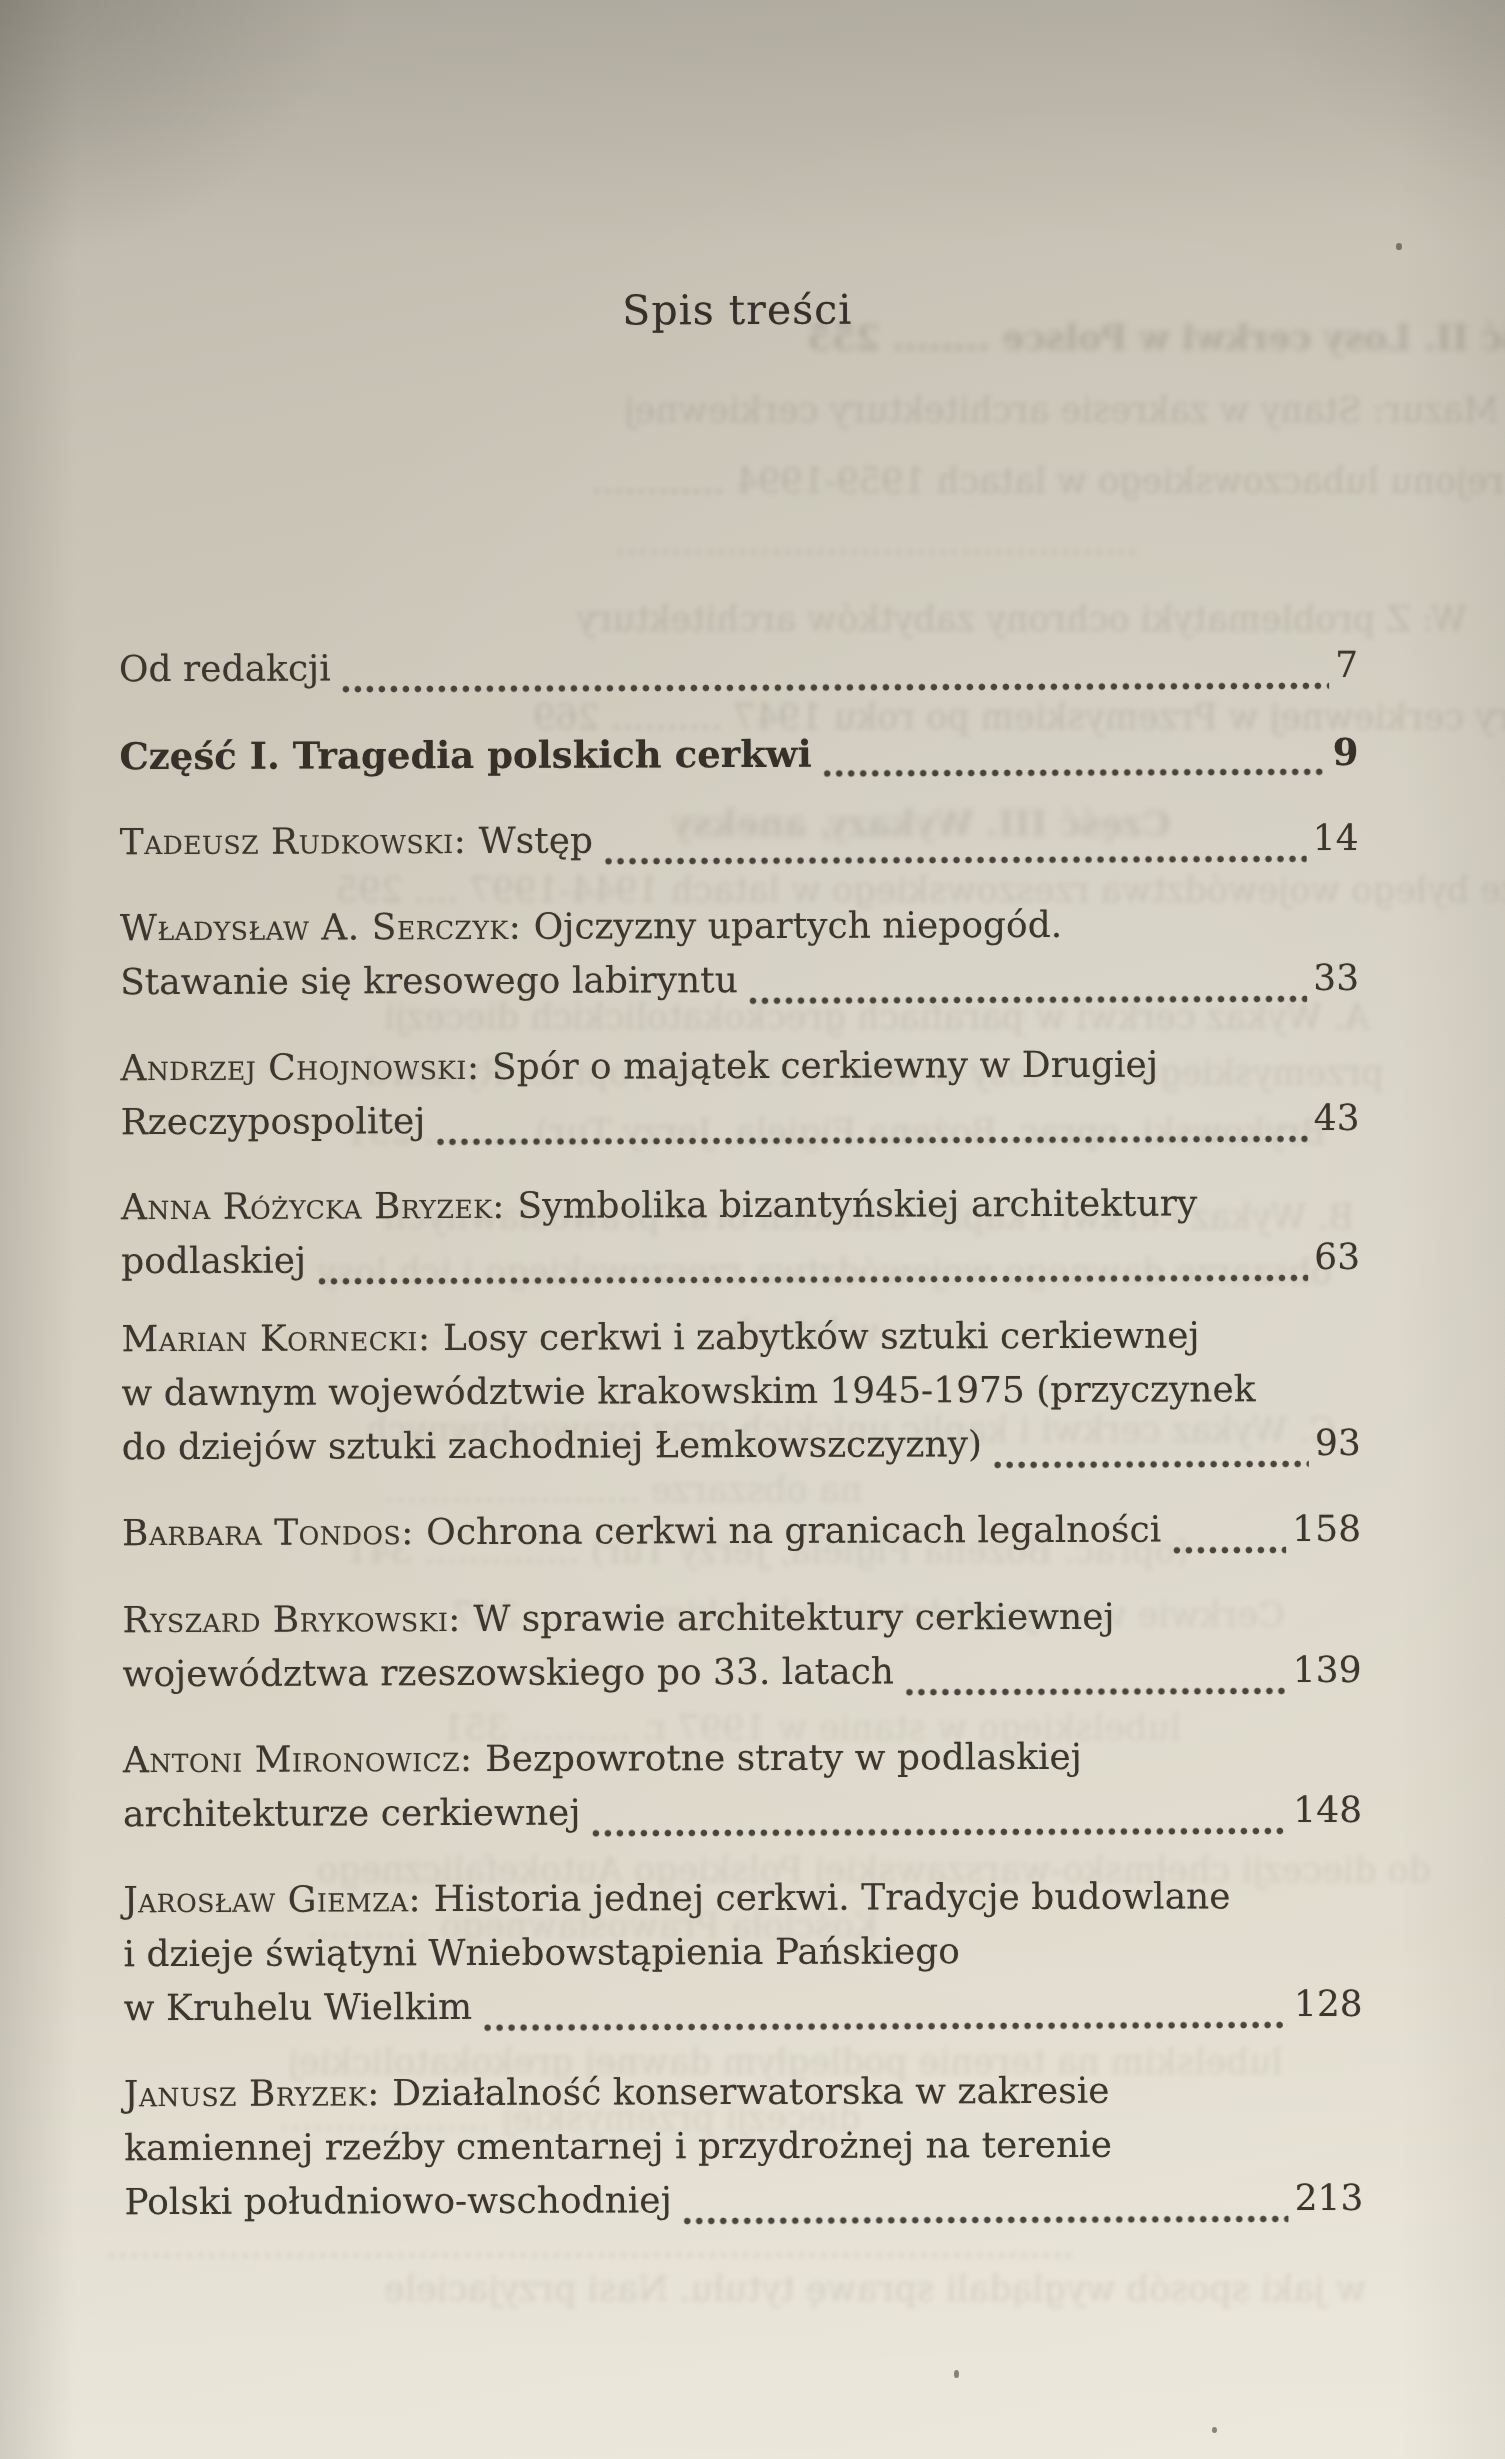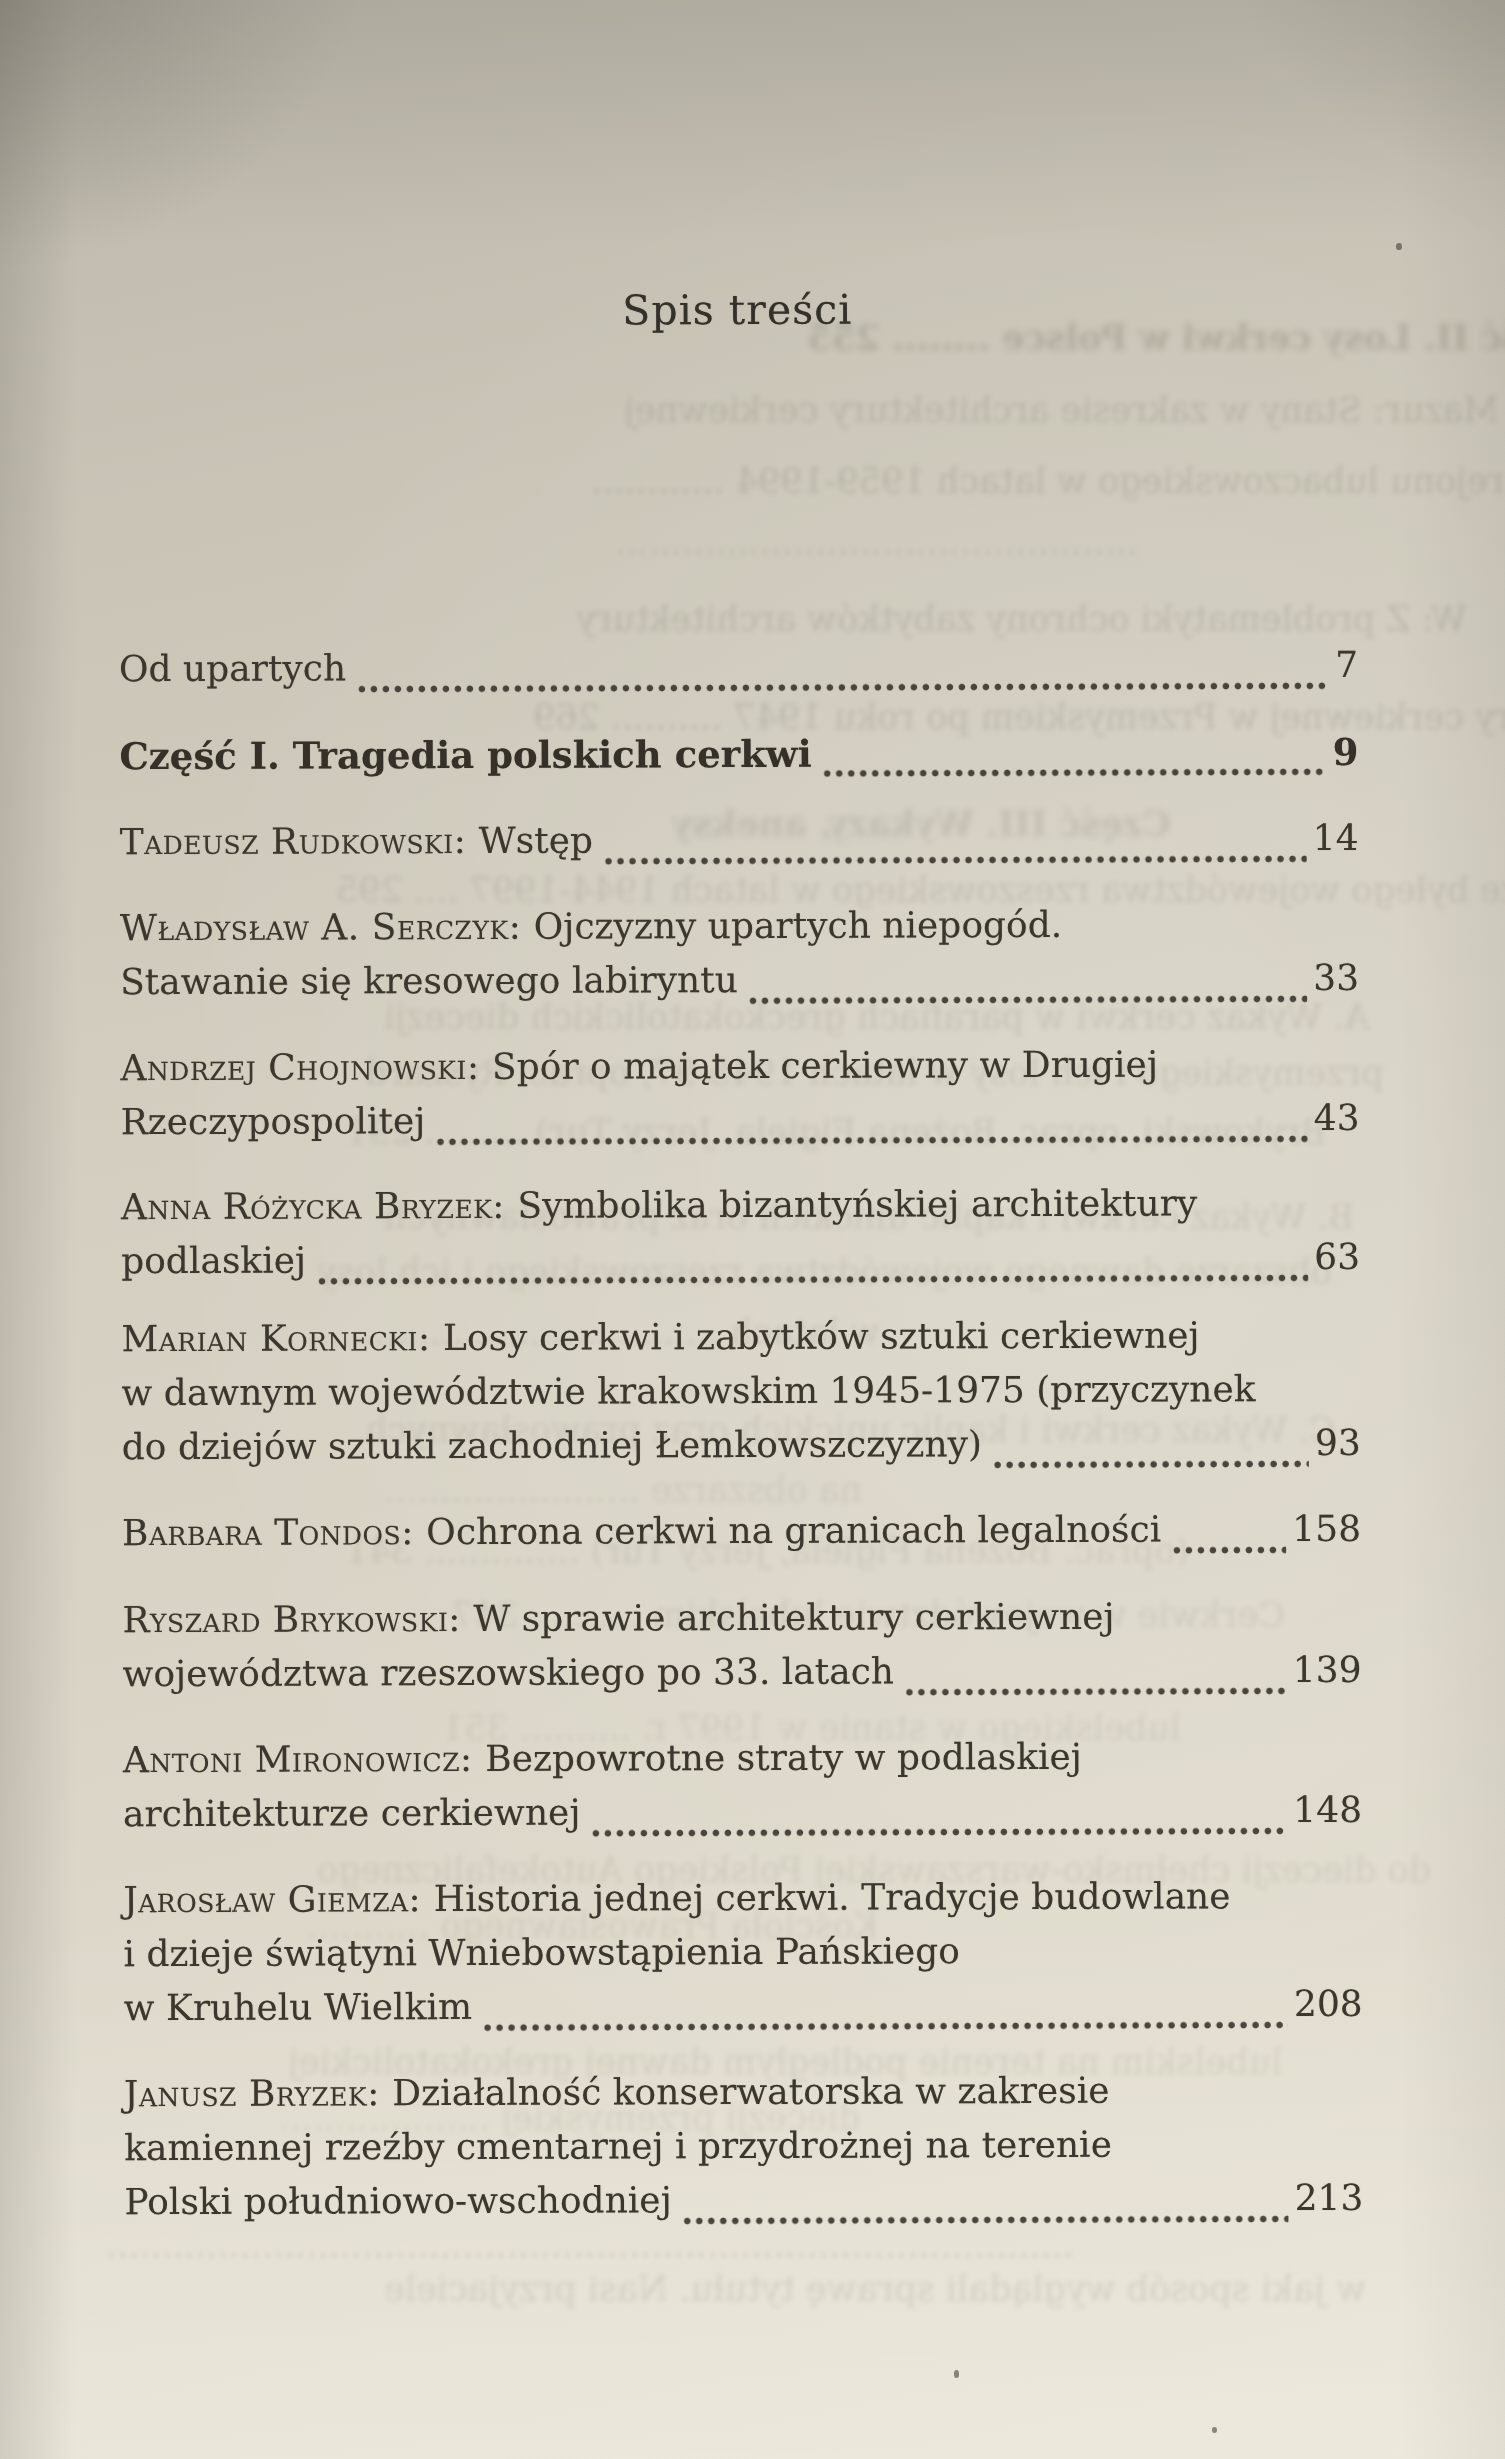--- a/index.html
+++ b/index.html
@@ -80,21 +80,21 @@
     <div class="ghost" style="top:2225px;left:106px;opacity:.15;">.......................................................................................</div>
     <div class="ghost" style="top:2269px;left:384px;opacity:.15;">w jaki sposób wyglądali sprawę tytułu. Nasi przyjaciele</div>
   </div>
 
   <div class="content">
 
     <div class="page-title">Spis treści</div>
 
     <div class="entry" style="top:646px;">
       <div class="line">
-        <span>Od upartych</span>
+        <span>Od redakcji</span>
         <span class="leader"></span>
         <span class="pagenum">7</span>
       </div>
     </div>
 
     <div class="entry sect" style="top:732px;">
       <div class="line">
         <span>Część I. Tragedia polskich cerkwi</span>
         <span class="leader"></span>
         <span class="pagenum">9</span>
@@ -198,21 +198,21 @@
       <div class="line">
         <span class="author">Jarosław Giemza:</span>
         <span>Historia jednej cerkwi. Tradycje budowlane</span>
       </div>
       <div class="line">
         <span>i dzieje świątyni Wniebowstąpienia Pańskiego</span>
       </div>
       <div class="line">
         <span>w Kruhelu Wielkim</span>
         <span class="leader"></span>
-        <span class="pagenum">208</span>
+        <span class="pagenum">128</span>
       </div>
     </div>
 
     <div class="entry" style="top:2071px;">
       <div class="line">
         <span class="author">Janusz Bryzek:</span>
         <span>Działalność konserwatorska w zakresie</span>
       </div>
       <div class="line">
         <span>kamiennej rzeźby cmentarnej i przydrożnej na terenie</span>

